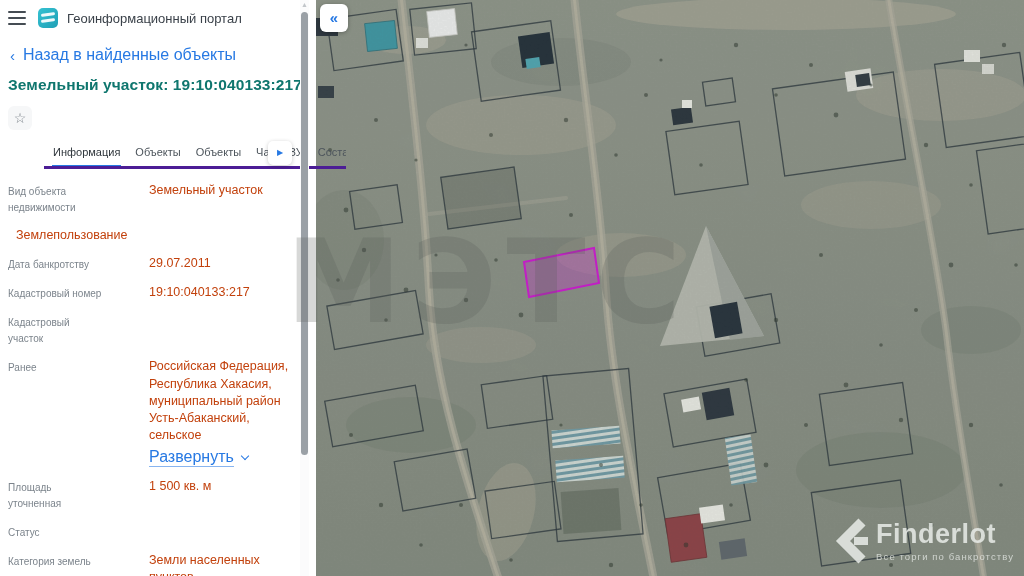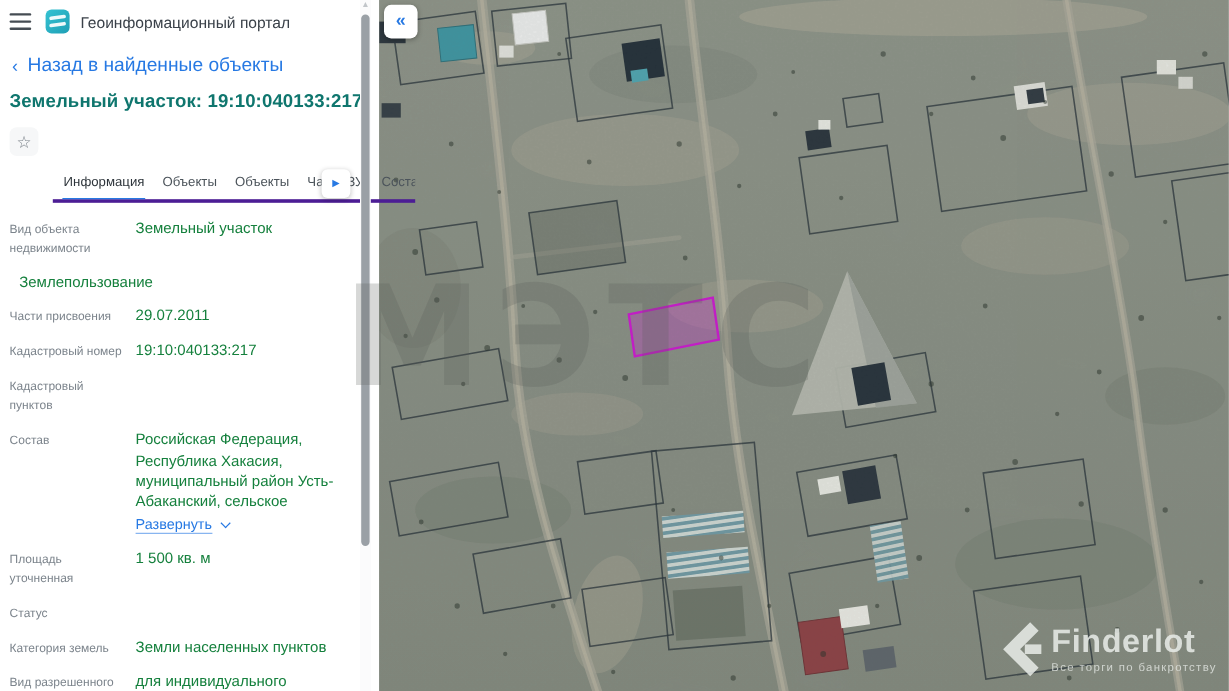--- a/index.html
+++ b/index.html
@@ -32,25 +32,25 @@
   .tabs-wrap { position:relative; margin-top:10px; }
   .tabs { display:flex; gap:13px; padding:0 0 0 8px; border-bottom:3px solid #4c1d95;
     overflow:hidden; white-space:nowrap; width:302px;margin-left:44px; }
   .tab { font-size:11px; color:#4c545b; padding:6px 1px 7px 1px; cursor:pointer; flex:0 0 auto; }
   .tab.active { color:#2e353b; border-bottom:2px solid #2779e3; margin-bottom:-1px; }
   .tab-scroll-btn { position:absolute; right:18px; top:1px; width:24px; height:24px; background:#fff;
     border-radius:5px; box-shadow:0 1px 4px rgba(0,0,0,.22); display:flex; align-items:center; justify-content:center; cursor:pointer; }
   .tab-scroll-glyph { font-size:8px; color:#2779e3; line-height:1; }
 
   .info { padding:13px 8px 0 8px; }
-  .info-row { display:flex; margin-bottom:11px; }
+  .info-row { display:flex; margin-bottom:11px;gap:36px; }
   .info-label { width:97px; flex:0 0 97px; font-size:10px; line-height:1.6; color:#7c848c; padding-top:2px; }
   .info-value-col { flex:1; padding-left:8px; }
-  .info-value { font-size:12.5px; line-height:1.38; color:#15803d; }
-  .expand-link { display:inline-flex; align-items:center; margin-top:3px; color:#2779e3; font-size:12px; cursor:pointer; }
+  .info-value { font-size:12.5px; line-height:1.38; color:#c2410c; }
+  .expand-link { display:inline-flex; align-items:center; margin-top:3px; color:#2779e3; font-size:16px; cursor:pointer; }
   .expand-text { border-bottom:1px solid rgba(39,121,227,.55); }
   .chev-down { width:6px; height:6px; border-right:1.6px solid #2779e3; border-bottom:1.6px solid #2779e3;
     transform:rotate(45deg); margin-left:8px; margin-top:-3px; }
 
   
   .sb-track { position:absolute; right:1px; top:0; width:9px; height:576px; background:#fbfbfc; z-index:30; }
   .sb-up { position:absolute; top:1px; left:0; width:9px; text-align:center; font-size:7px; color:#c2c6ca; cursor:pointer; }
   .sb-thumb { position:absolute; top:12px; left:1px; width:7px; height:443px; background:#9aa0a6; border-radius:4px; cursor:pointer; }
 
   
@@ -120,36 +120,36 @@
         <div class="info-value-col">
             <div class="info-value">Земельный участок</div>
           </div>
       </div>
       <div class="info-row">
         <div class="info-value-col">
             <div class="info-value">Землепользование</div>
           </div>
       </div>
       <div class="info-row">
-        <div class="info-label">Части присвоения</div>
+        <div class="info-label">Дата банкротству</div>
         <div class="info-value-col">
             <div class="info-value">29.07.2011</div>
           </div>
       </div>
       <div class="info-row">
         <div class="info-label">Кадастровый номер</div>
         <div class="info-value-col">
             <div class="info-value">19:10:040133:217</div>
           </div>
       </div>
       <div class="info-row">
-        <div class="info-label">Кадастровый пунктов</div>
-      </div>
-      <div class="info-row">
-        <div class="info-label">Состав</div>
+        <div class="info-label">Кадастровый участок</div>
+      </div>
+      <div class="info-row">
+        <div class="info-label">Ранее</div>
         <div class="info-value-col">
           <div class="info-value">Российская Федерация, Республика Хакасия, муниципальный район Усть-Абаканский, сельское</div>
           <div class="expand-link">
             <span class="expand-text">Развернуть</span>
             <span class="chev-down"></span>
           </div>
         </div>
       </div>
       <div class="info-row">
         <div class="info-label">Площадь уточненная</div>

